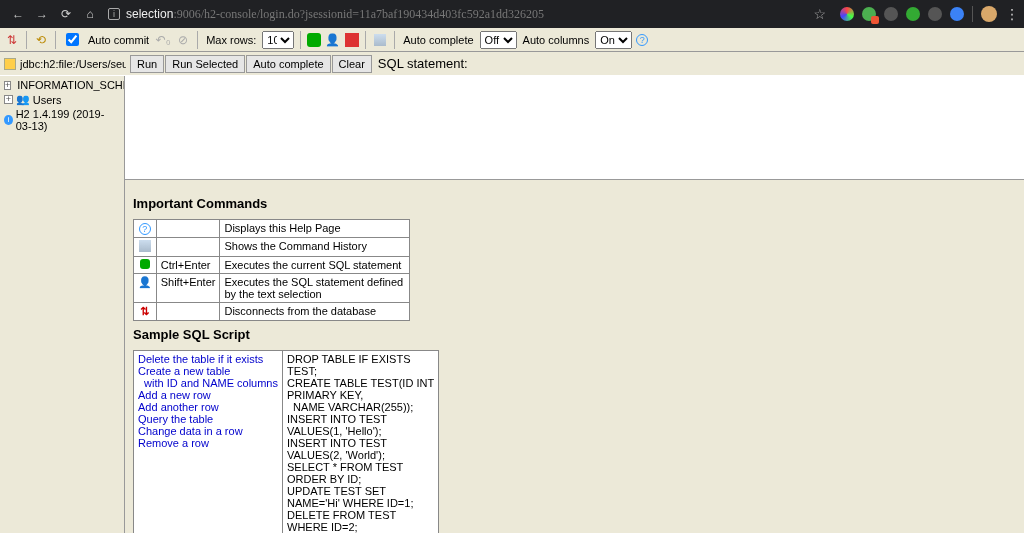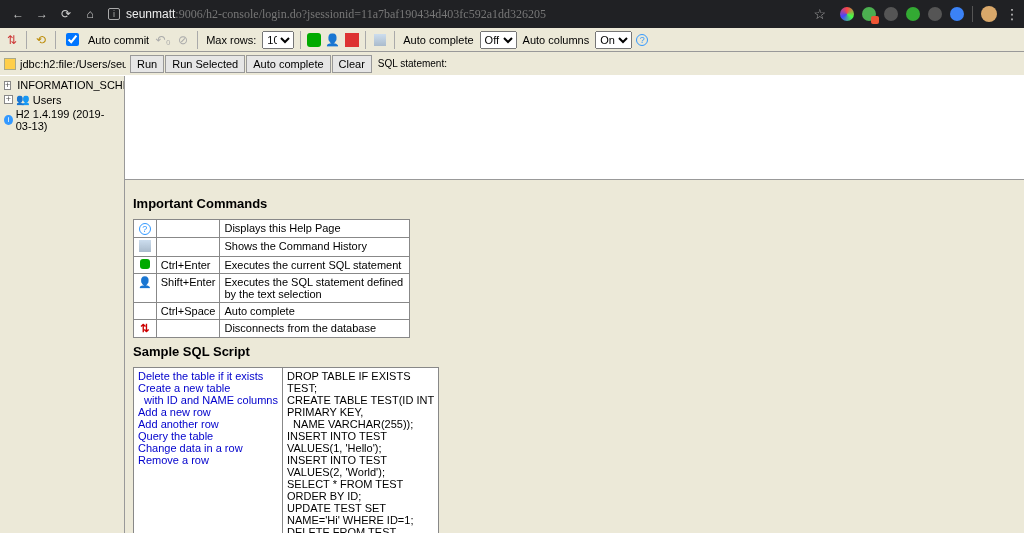--- a/index.html
+++ b/index.html
@@ -30,21 +30,21 @@
   .green-btn { width:14px; height:14px; background:#0a0; border-radius:3px; display:inline-block;}
   .person-ico { color:#069;}
   .red-btn { width:14px; height:14px; background:#d33; display:inline-block;}
 
   
   .row2 { background:#ece9d8; height:24px; display:flex; align-items:center; padding:2px 4px; border-bottom:1px solid #fff;}
   .db-ico { width:12px; height:12px; background:#ffcf4b; display:inline-block; border:1px solid #aa8;}
   .conn-str { margin:0 4px; font-size:11px; color:#000; max-width:106px; overflow:hidden; white-space:nowrap;}
   .btn { background:#e6e6e6; border:1px solid #999; padding:1px 6px; font-size:11px; cursor:pointer; height:18px; line-height:14px;}
   .btn + .btn { margin-left:1px;}
-  .stmt-lbl { margin-left:6px; font-size:10px;}
+  .stmt-lbl { margin-left:6px; font-size:13px;}
 
   
   .main { display:flex; height:calc(533px - 28px - 24px - 24px); }
   .sidebar { width:124px; background:#ece9d8; padding:2px 4px; font-size:11px; color:#000;}
   .tree-item { display:flex; align-items:center; gap:3px; padding:1px 0;}
   .plus { width:9px; height:9px; border:1px solid #888; font-size:9px; line-height:7px; text-align:center; color:#555; background:#fff;}
   .folder { width:12px;height:10px; background:#ffcf4b; display:inline-block;}
   .tree-lbl { }
   .info-ico { width:10px;height:10px;border-radius:50%;background:#39f;color:#fff;font-size:8px;line-height:10px;text-align:center;display:inline-block;}
 
@@ -64,21 +64,21 @@
 <body>
 
 <div class="chrome">
   <div class="nav-ico">←</div>
   <div class="nav-ico">→</div>
   <div class="nav-ico">⟳</div>
   <div class="nav-ico">⌂</div>
   <div class="url-area">
     <span class="lock">i</span>
     <span class="url">
-      <span style="color:#eee;">seunmatt</span><span class="dim">:9006/h2-console/login.do?jsessionid=11a7baf190434d403fc592a1dd326205</span>
+      <span style="color:#eee;">selection</span><span class="dim">:9006/h2-console/login.do?jsessionid=11a7baf190434d403fc592a1dd326205</span>
     </span>
   </div>
   <div class="ext">
     <span class="star">☆</span>
     <span class="ext-ico" style="background:conic-gradient(#f44,#4f4,#44f,#f44);"></span>
     <span class="ext-ico" style="background:#4caf50;position:relative;">
         <span style="position:absolute;bottom:-3px;right:-3px;width:8px;height:8px;background:#e53;border-radius:2px;"></span>
       </span>
     <span class="ext-ico" style="background:#555;"></span>
     <span class="ext-ico" style="background:#3a3;"></span>
@@ -166,25 +166,20 @@
             </tr>
         <tr>
               <td class="ico-cell"><span class="green-btn" style="width:10px;height:10px;"></span></td>
               <td>Ctrl+Enter</td>
               <td>Executes the current SQL statement</td>
             </tr>
         <tr>
               <td class="ico-cell"><span class="person-ico">👤</span></td>
               <td>Shift+Enter</td>
               <td>Executes the SQL statement defined by the text selection</td>
-            </tr>
-        <tr>
-              <td class="ico-cell"></td>
-              <td>Ctrl+Space</td>
-              <td>Auto complete</td>
             </tr>
         <tr>
               <td class="ico-cell"><span class="disc-ico">⇅</span></td>
               <td></td>
               <td>Disconnects from the database</td>
             </tr>
       </tbody>
         </table>
 
       <h3>Sample SQL Script</h3>

